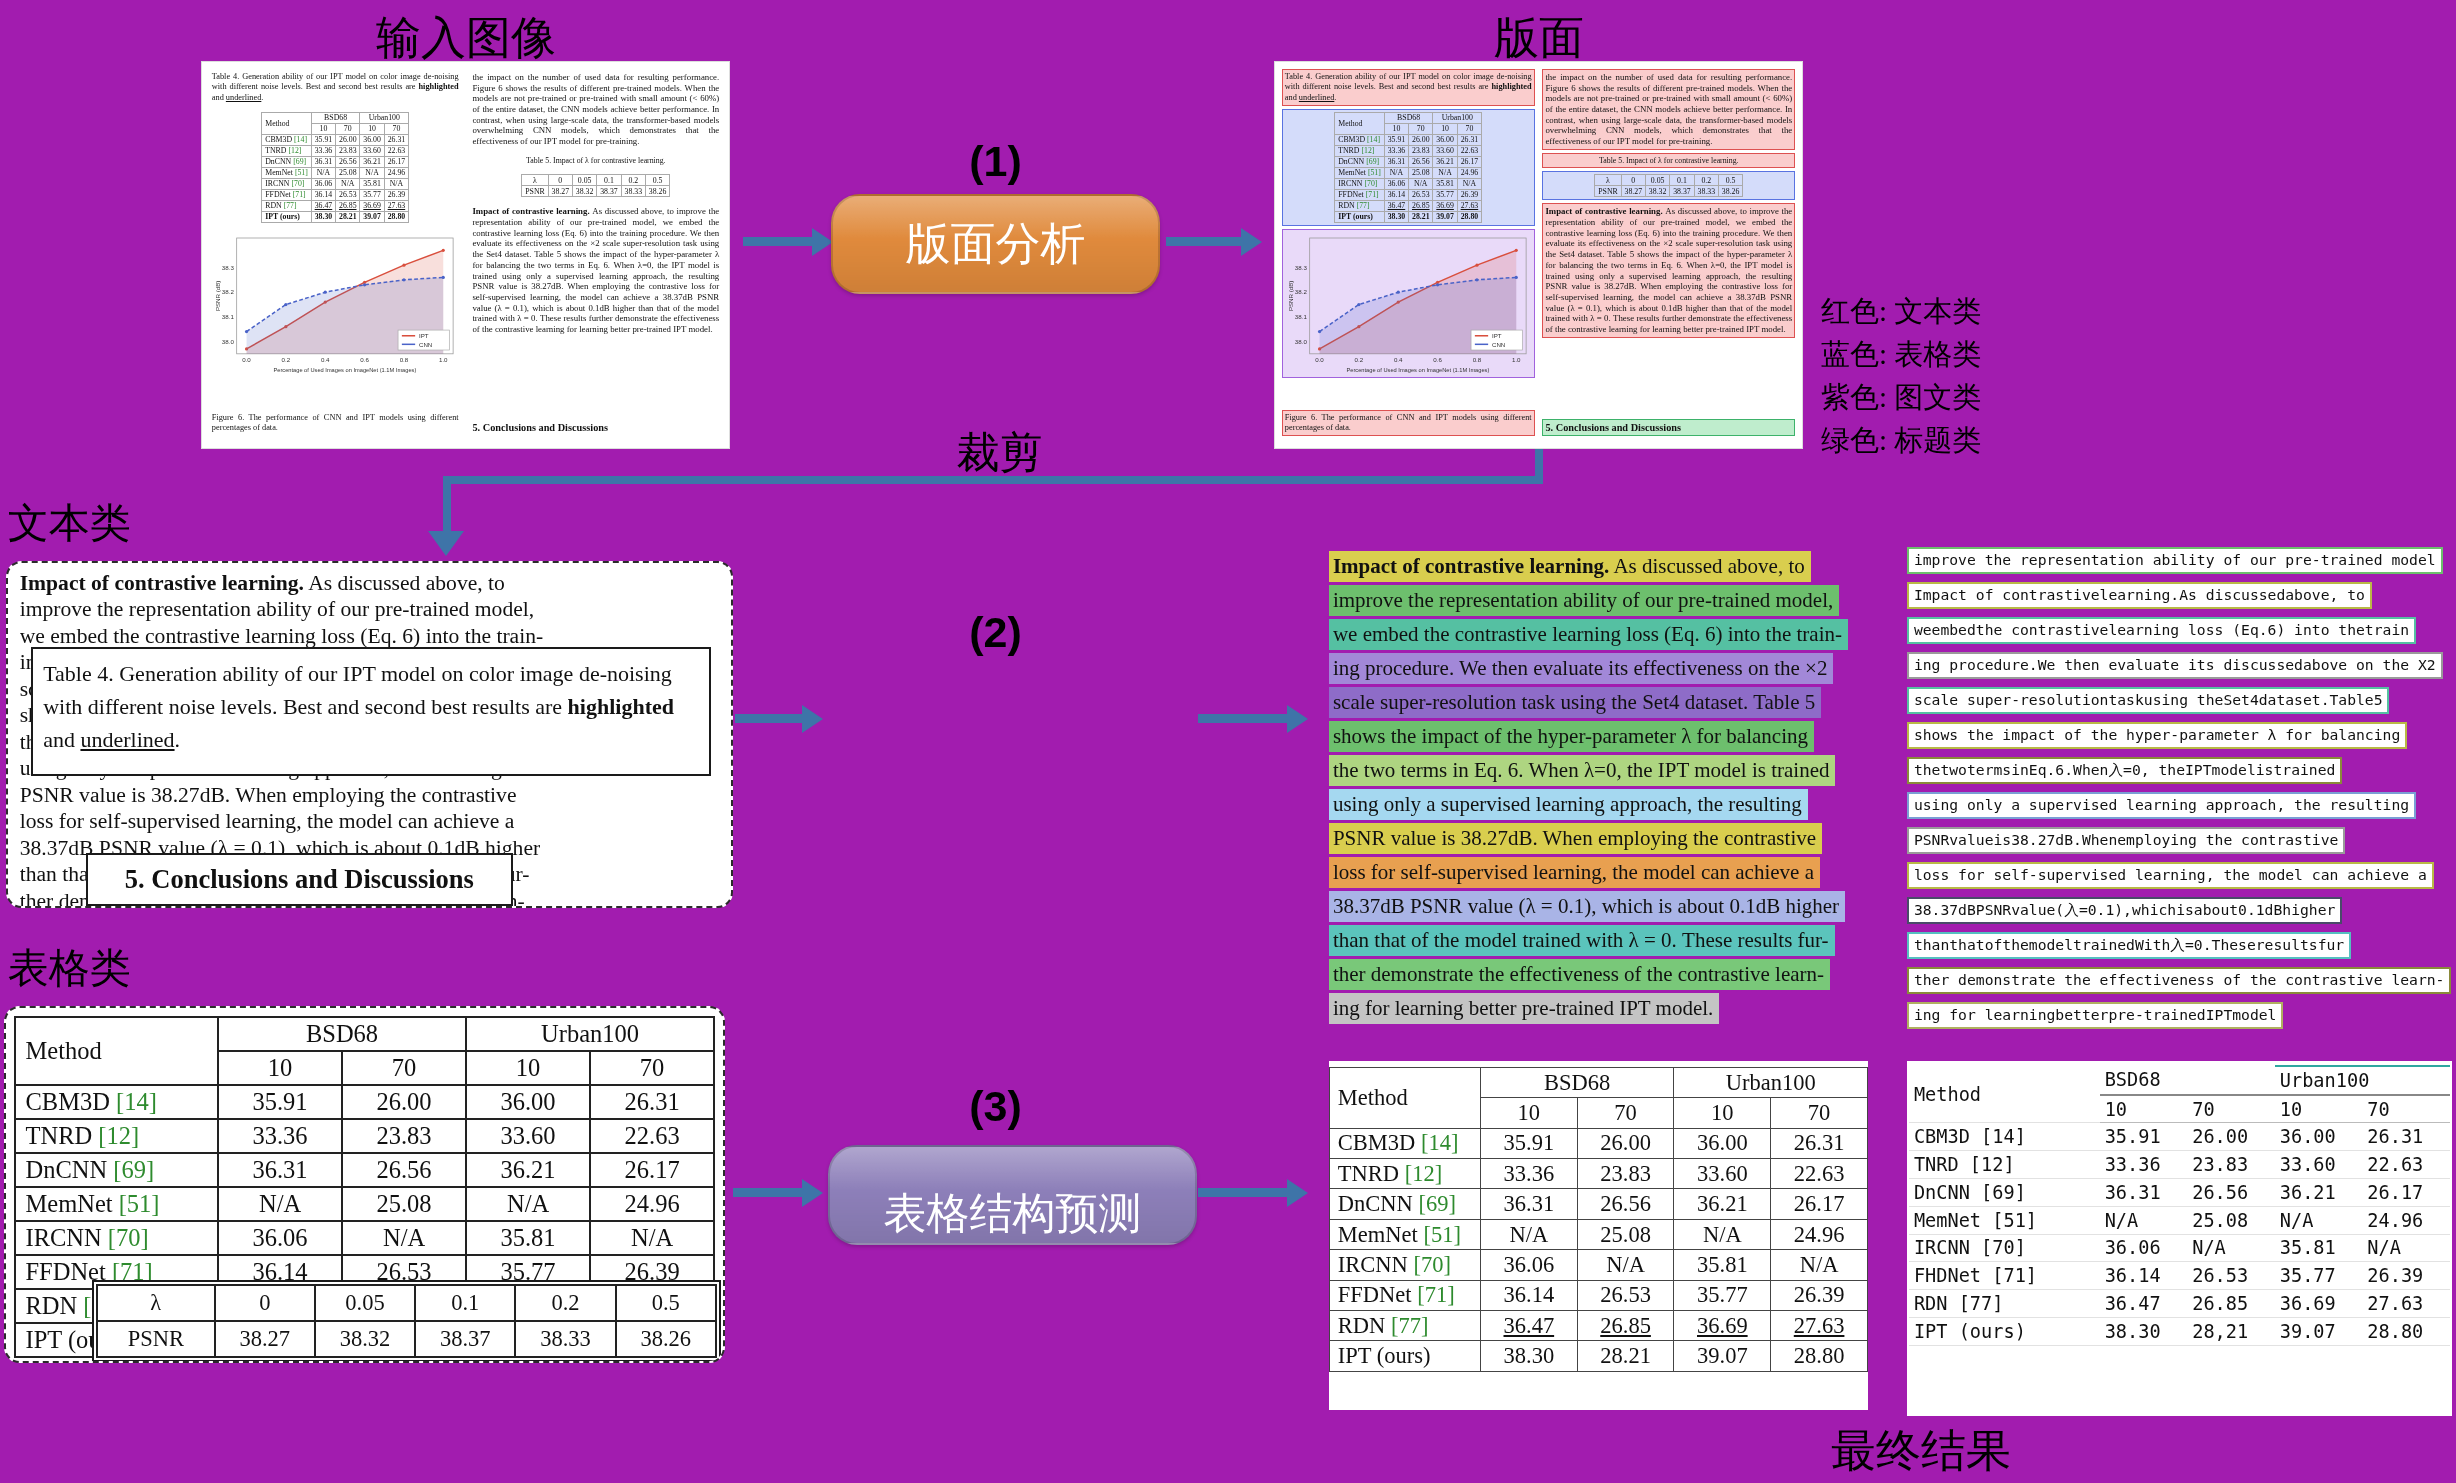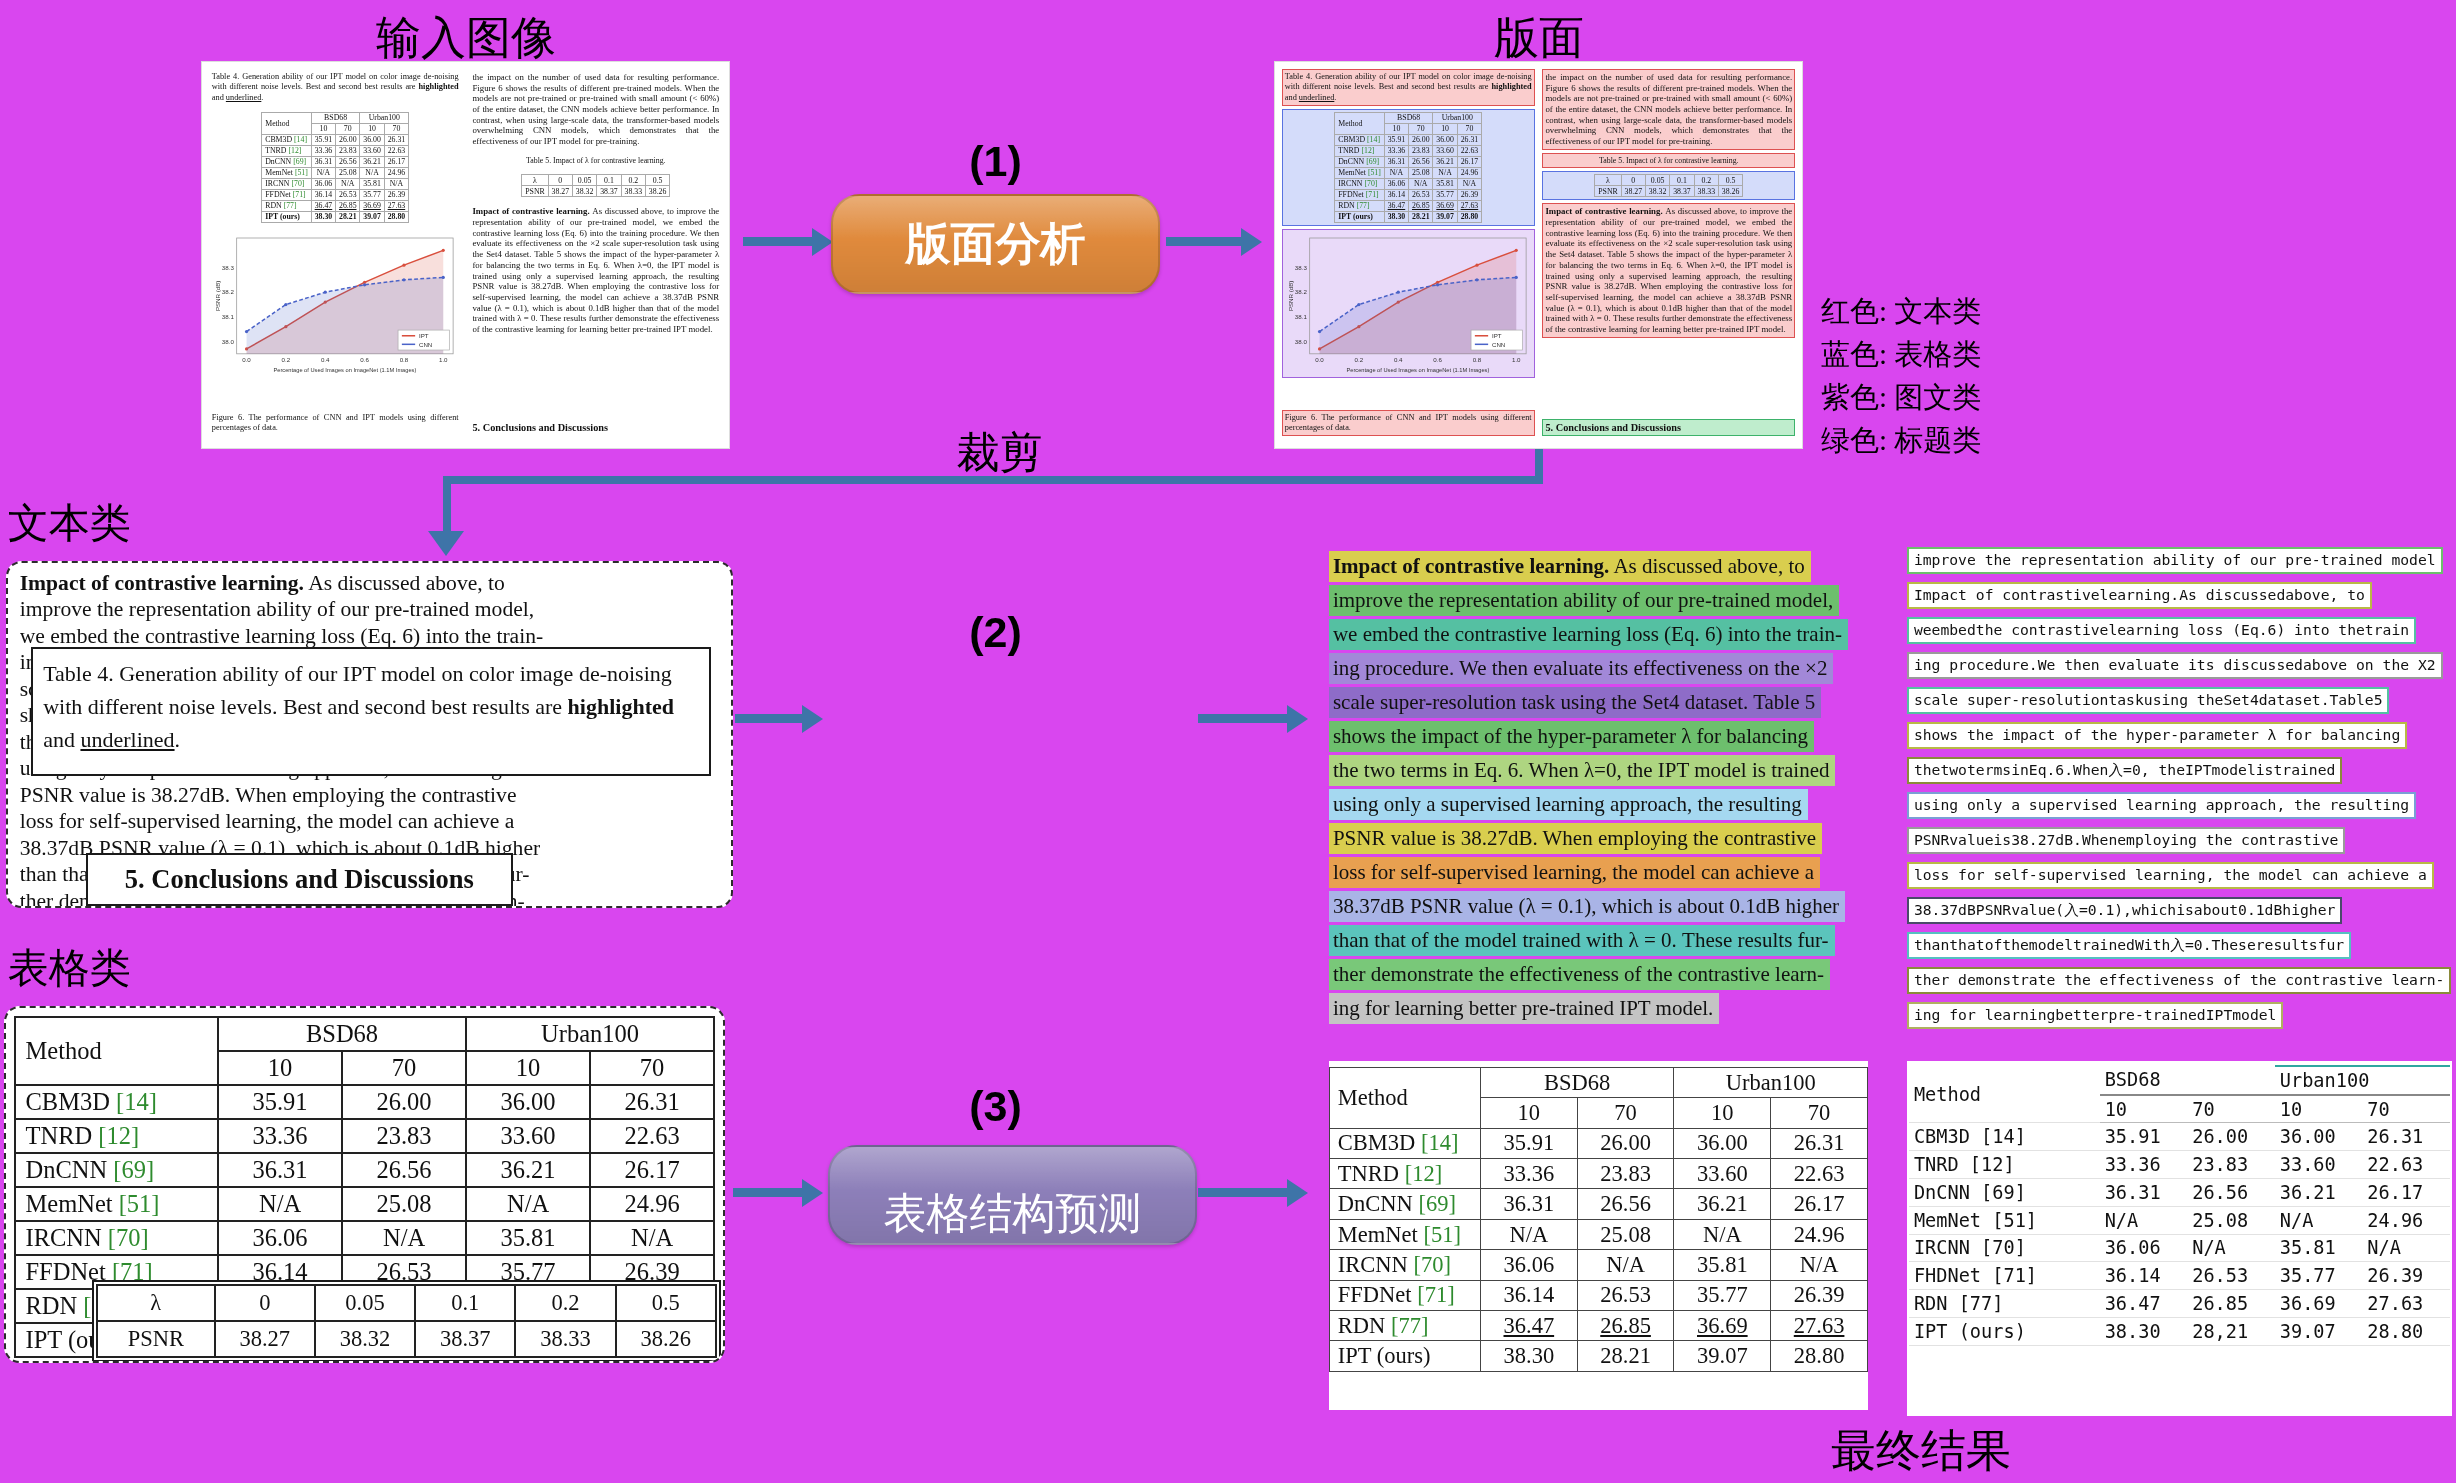--- a/index.html
+++ b/index.html
@@ -1,30 +1,30 @@
 <!DOCTYPE html>
 <html style="--arrow: #3e74a8; --cite: #2e8b2e;"><head>
 <meta charset="utf-8">
 <style>
   html,body{margin:0;padding:0;background:#fff;}
-  #canvas{position:relative;width:2456px;height:1484px;background:#d946ef;overflow:hidden;
+  #canvas{position:relative;width:2456px;height:1484px;background:#a21caf;overflow:hidden;
           font-family:"Liberation Sans",sans-serif;color:#111;}
 
   
   .zh-label{position:absolute;text-align:center;font-family:"Liberation Serif",serif;color:#000;}
   .zh-big{font-size:45px;}
   .zh-mid{font-size:41px;}
   .step-label{position:absolute;text-align:center;font-weight:bold;font-size:43px;color:#000;}
 
   
   .pill{position:absolute;display:flex;align-items:center;justify-content:center;
         color:#fff;border-radius:29px;border:2px solid rgba(0,0,0,.15);
         background-image:linear-gradient(rgba(255,255,255,.30),rgba(255,255,255,0) 45%,rgba(0,0,0,.08));
         box-shadow:0 2px 3.9px rgba(0,0,0,.18);}
-  #btn1{left:831px;top:194px;width:325px;height:96px;font-size:45px;font-weight:bold;}
+  #btn1{left:831px;top:194px;width:325px;height:96px;font-size:45px;}
   #btn2{left:828px;top:670px;width:365px;height:96px;font-size:37px;}
   #btn3{left:828px;top:1145px;width:365px;height:96px;font-size:43px;align-items:flex-end;}
 
   
   .arr{position:absolute;display:flex;align-items:center;height:29px;}
   .arr .shaft{flex:1;height:9.8px;background:var(--arrow,#3e74a8);}
   .arr .head{width:0;height:0;border-top:14.7px solid transparent;border-bottom:14.7px solid transparent;
              border-left:21.6px solid var(--arrow,#3e74a8);}
   #arr1{left:743px;top:227px;width:90px;}
   #arr2{left:1166px;top:227px;width:96px;}

